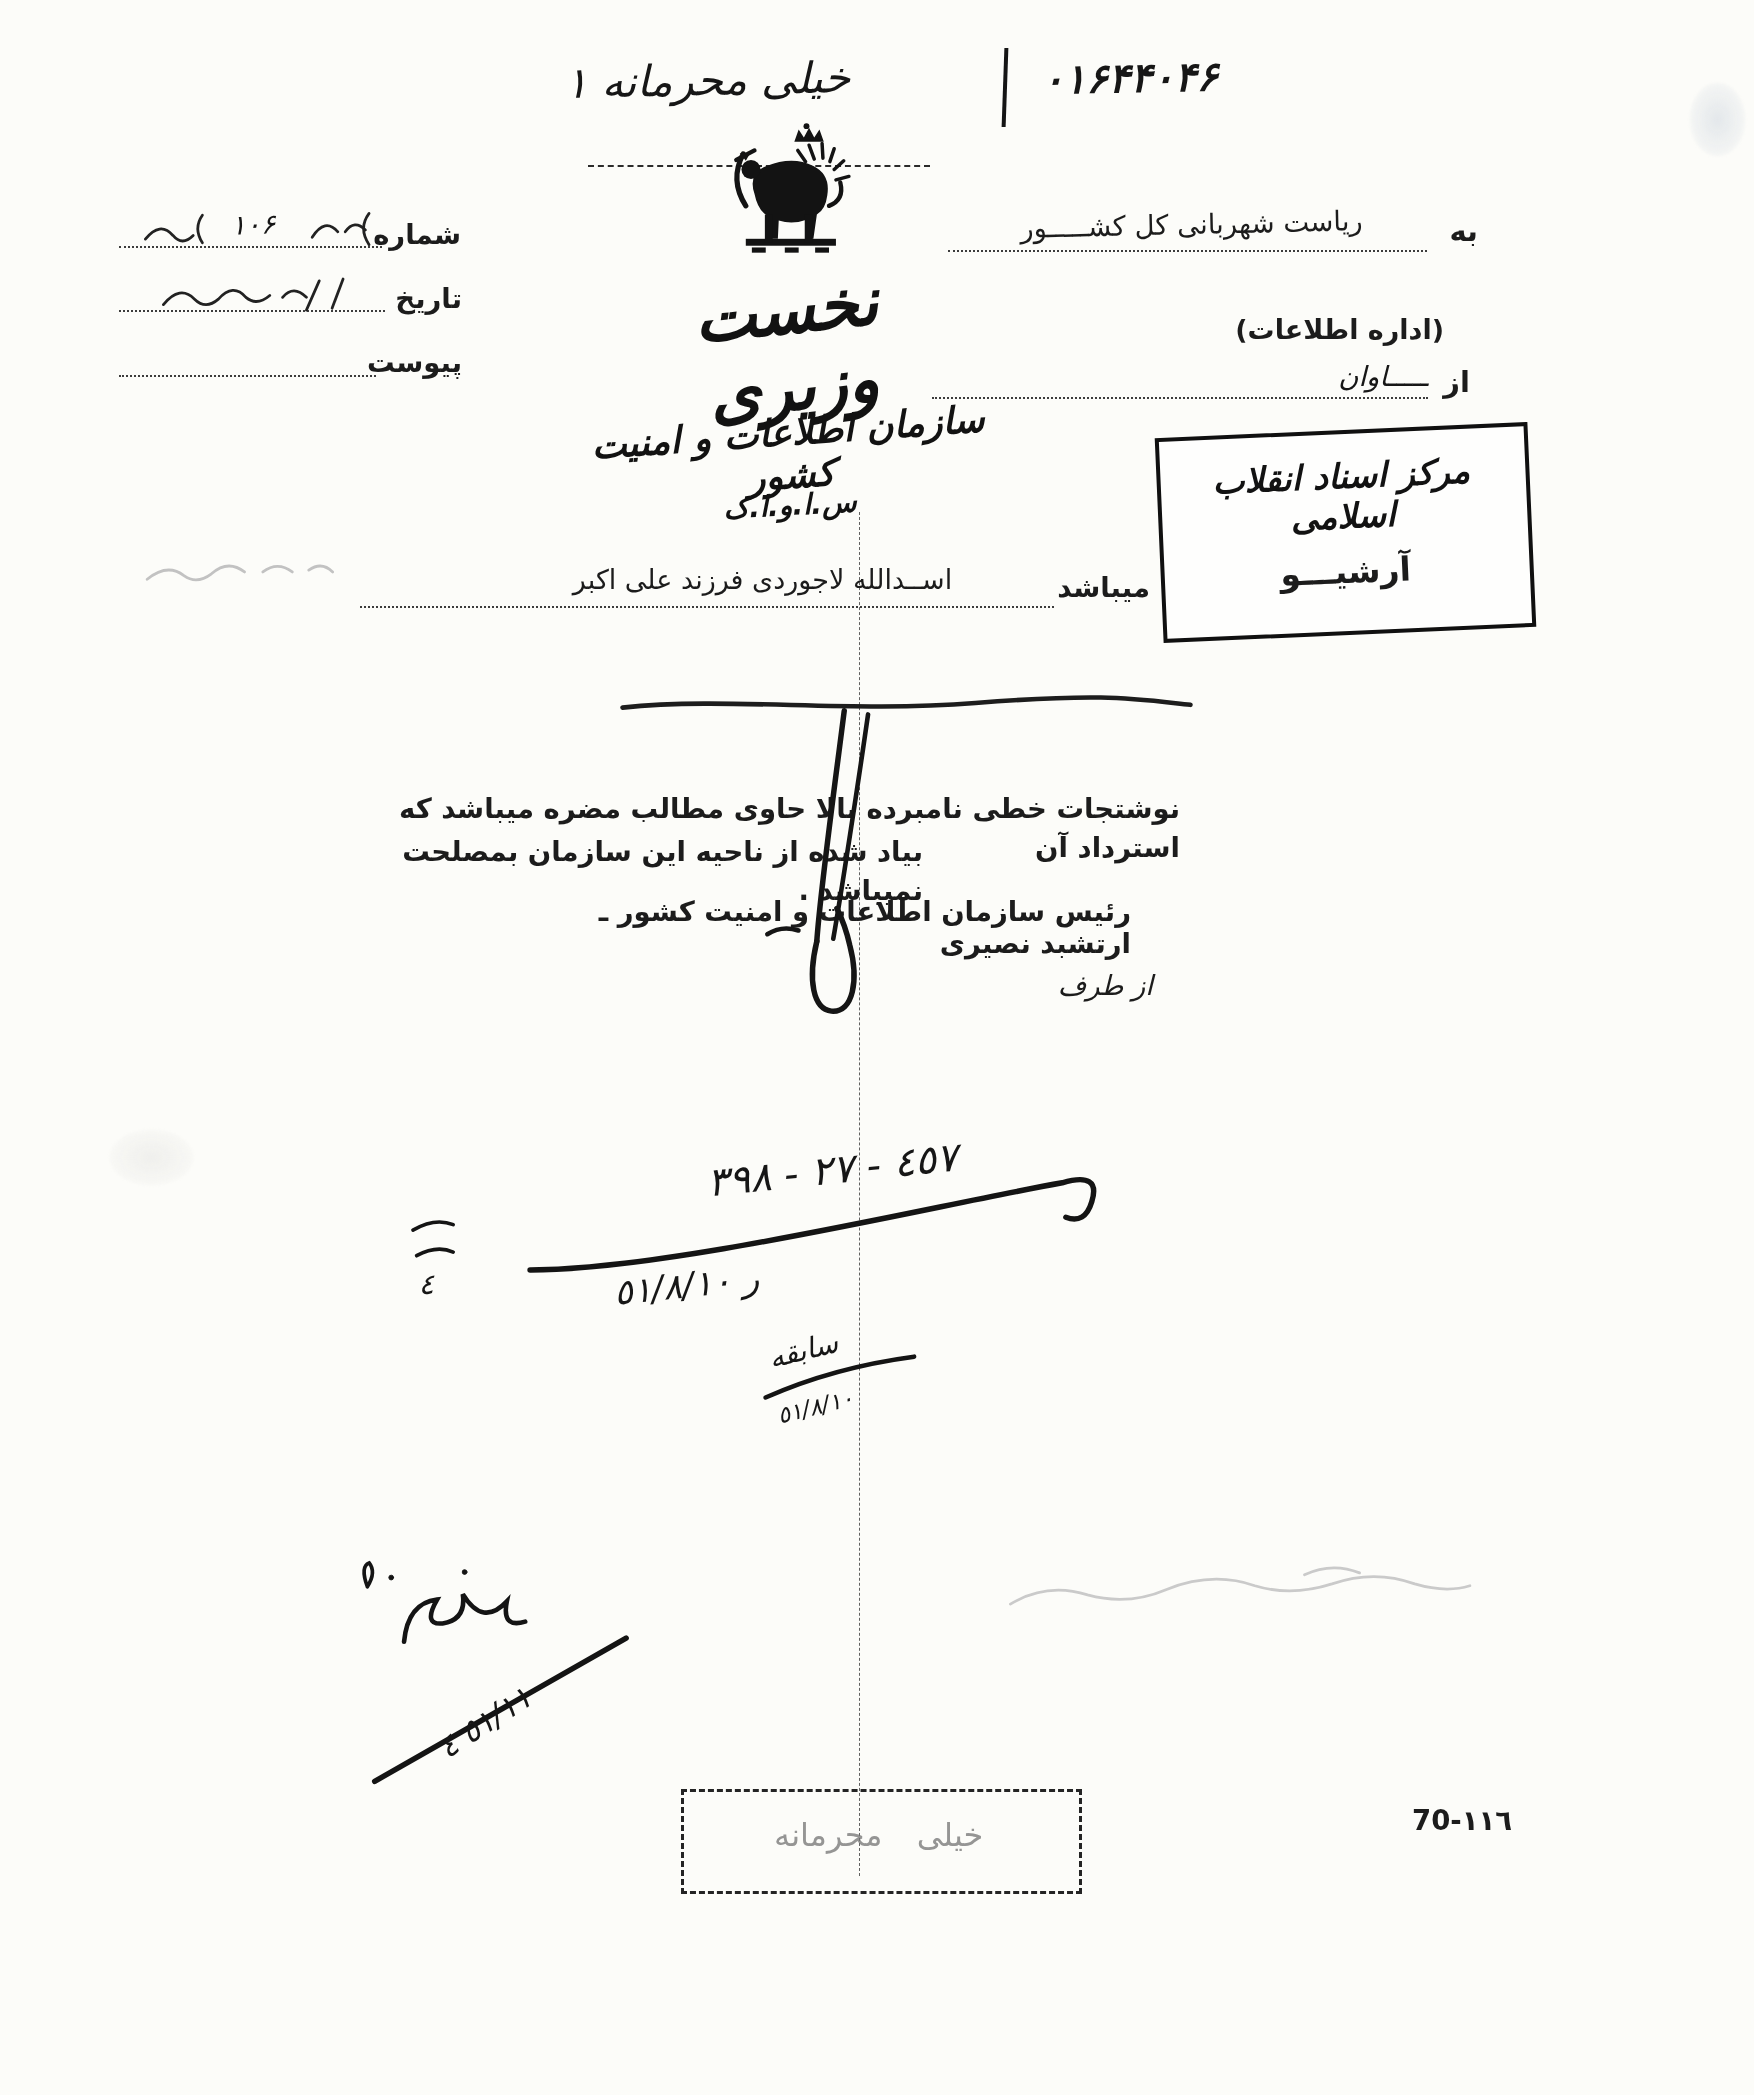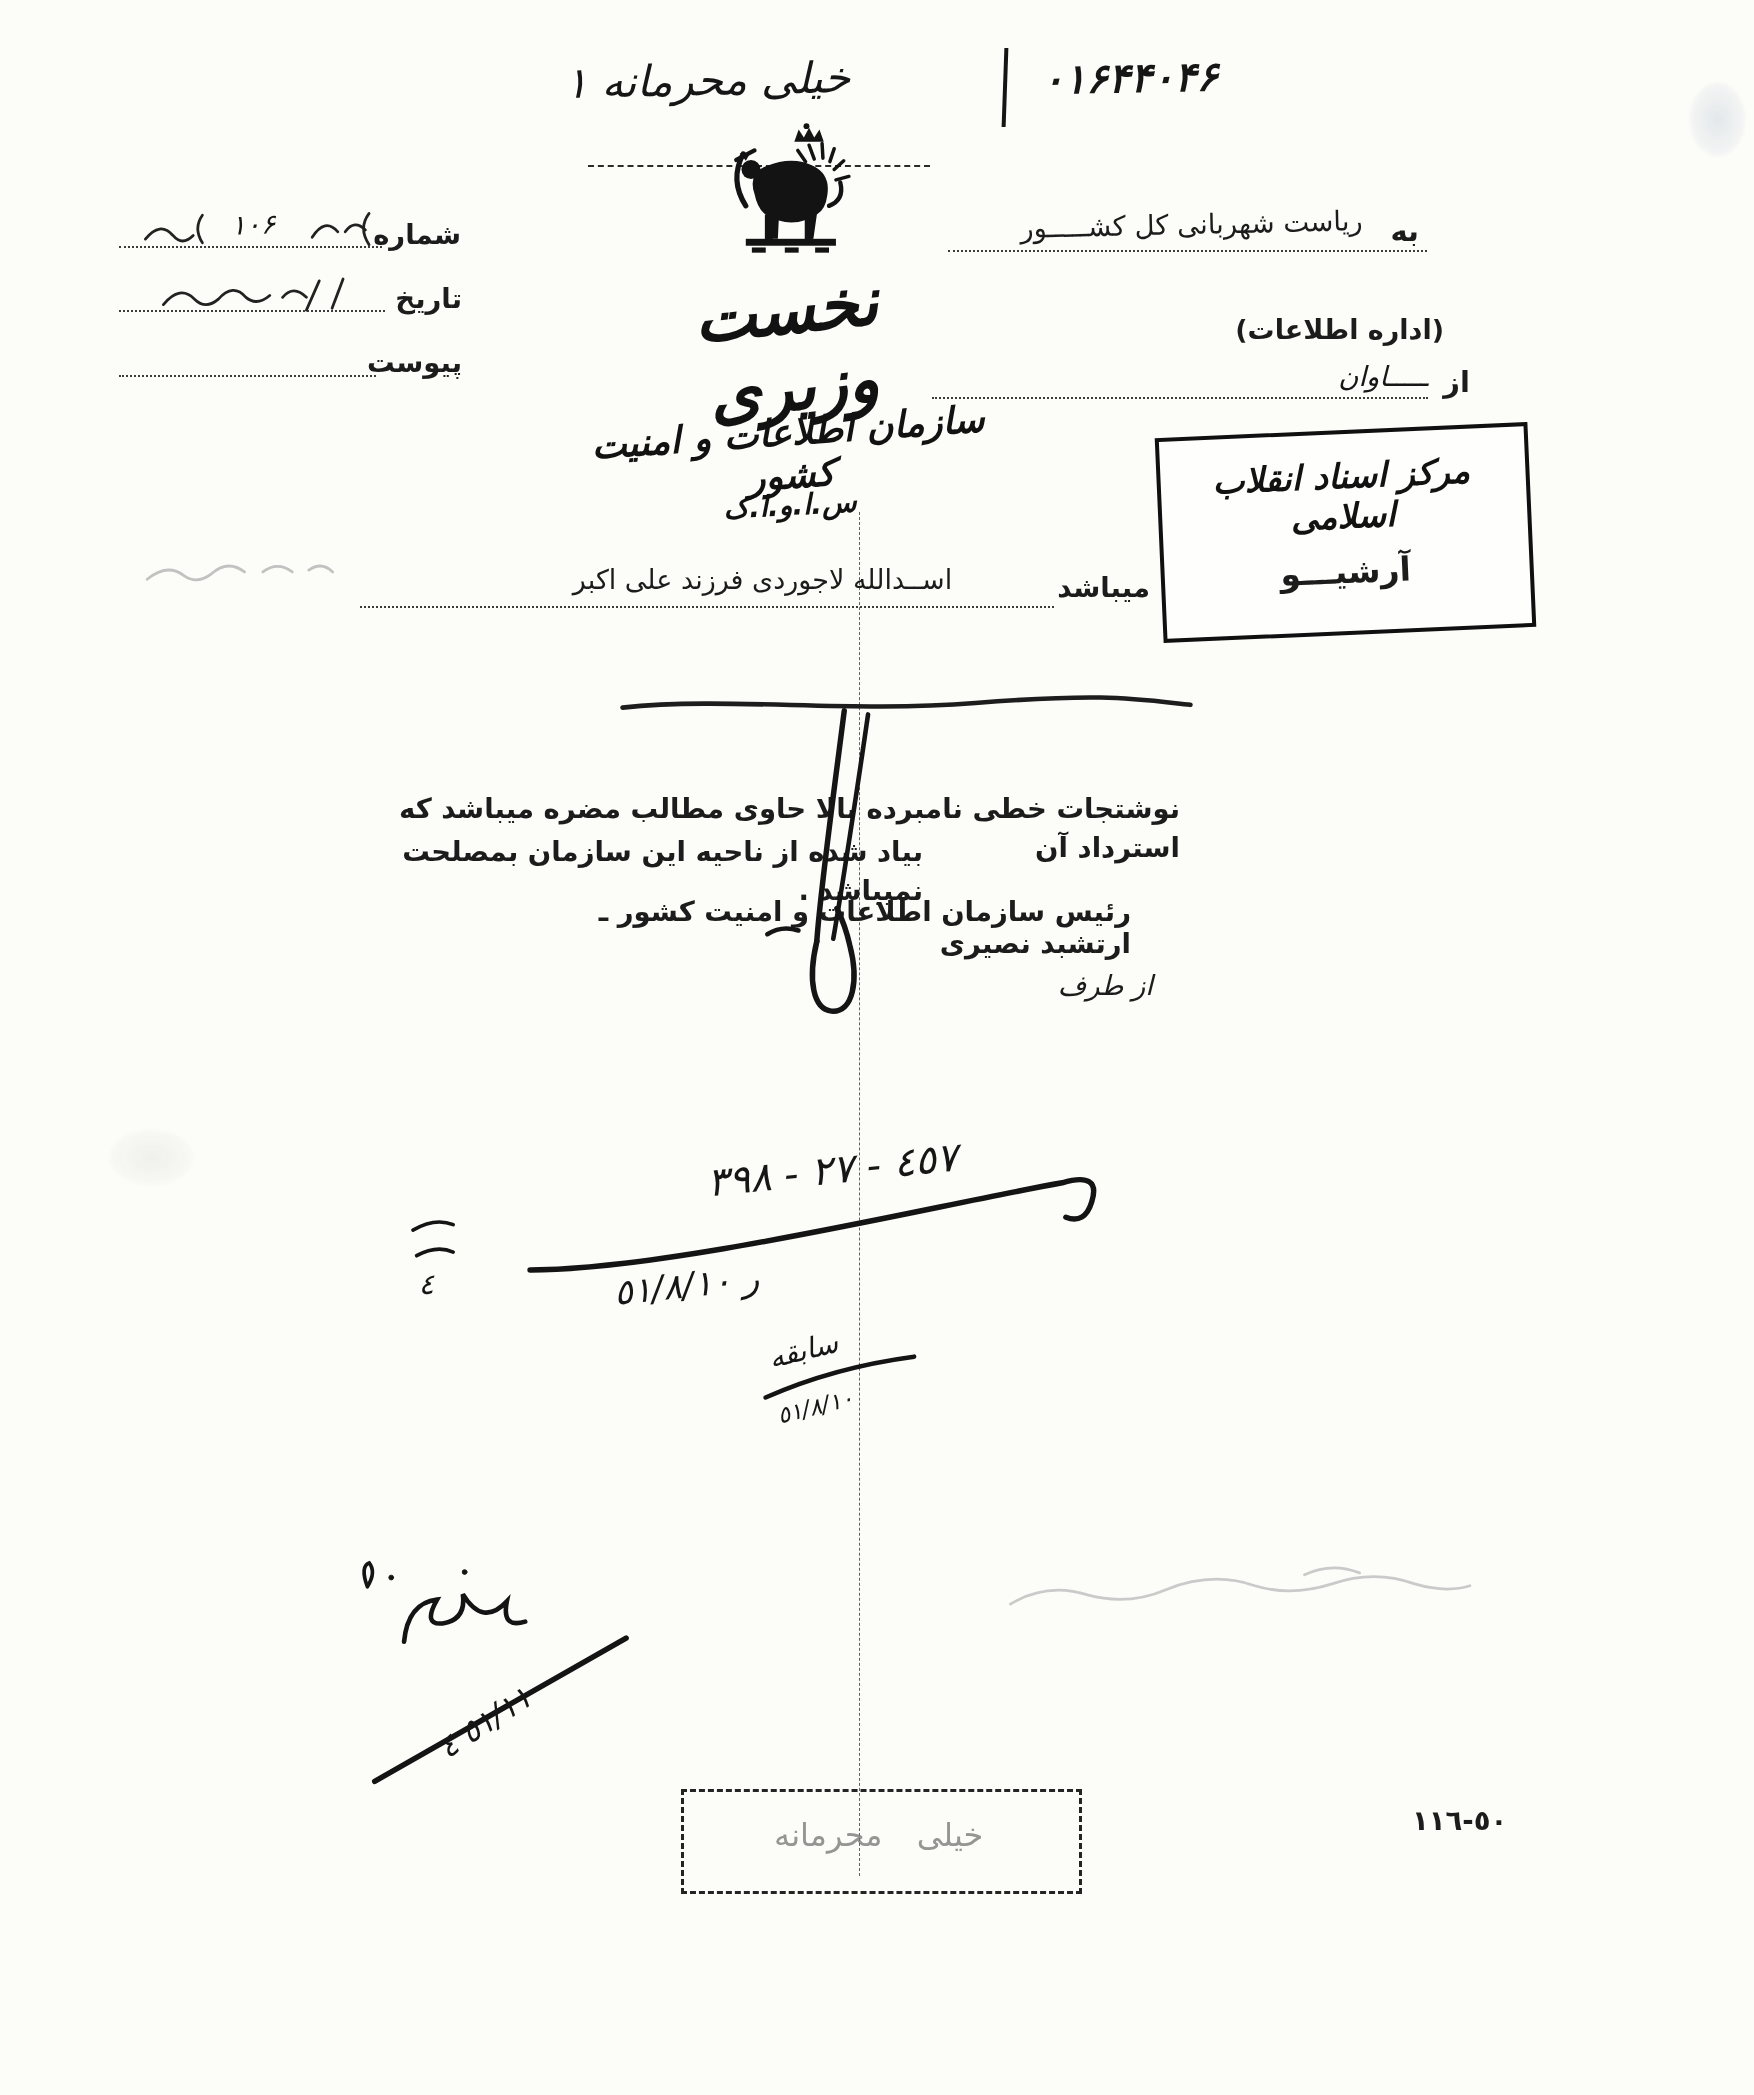--- a/index.html
+++ b/index.html
@@ -99,21 +99,21 @@
       <path d="M12,40 q18,-22 34,-6 q12,12 26,0 q16,-18 30,-2 q12,10 26,-2 m14,2 q12,-14 26,0"></path>
       <path d="M182,14 l-14,32"></path>
           <path d="M208,12 l-12,32"></path>
         </g>
       </svg>
   </div>
 
   <div class="abs typed bold rtl" style="left:379px;top:346px;width:83px;font-size:27.5px;">پیوست</div>
   <div class="abs dotted" style="left:119px;top:375px;width:257px;"></div>
 
-  <div class="abs typed bold rtl" style="left:1380px;top:214px;width:39px;font-size:29px;">به</div>
+  <div class="abs typed bold rtl" style="left:1439px;top:214px;width:39px;font-size:29px;">به</div>
   <div class="abs typed rtl center" style="left:955px;top:208px;width:473px;font-size:27.5px;transform:rotate(-1.3deg);">ریاست شهربانی کل کشـــــور</div>
   <div class="abs dotted" style="left:948px;top:250px;width:479px;"></div>
 
   <div class="abs typed rtl right" style="left:1231px;top:314px;width:213px;font-size:27px;">(اداره اطلاعات)</div>
 
   <div class="abs typed bold rtl" style="left:1431px;top:365px;width:39px;font-size:29px;">از</div>
   <div class="abs hand rtl" style="left:1235px;top:360px;width:193px;font-size:27.5px;">ـــــاوان</div>
   <div class="abs dotted" style="left:932px;top:397px;width:496px;"></div>
 
   <div class="abs stampbox" style="left:1159px;top:430px;width:365px;height:197px;transform:rotate(-2.5deg);">
@@ -207,16 +207,16 @@
         <path d="M28,252 L302,96" stroke-width="6"></path>
       </g>
     </svg>
     <div class="abs hand" dir="ltr" style="left:84px;top:154px;font-size:31px;letter-spacing:5.5px;transform:rotate(-33deg);">٥١/١١ ٤</div>
   </div>
 
   <div class="abs" style="left:681px;top:1789px;width:395px;height:99px;border:3.7px dashed #242424;">
     <div class="abs faint rtl center" style="left:9.2px;top:24px;width:371px;font-size:32px;letter-spacing:5.5px;word-spacing:24px;opacity:.75;">خیلی محرمانه</div>
   </div>
 
-  <div class="abs typed bold" dir="ltr" style="left:1412px;top:1804px;font-size:27.5px;letter-spacing:3.7px;">٥٠-١١٦</div>
+  <div class="abs typed bold" dir="ltr" style="left:1412px;top:1804px;font-size:27.5px;letter-spacing:3.7px;">70-١١٦</div>
 
 </div>
 
 
 </body></html>

